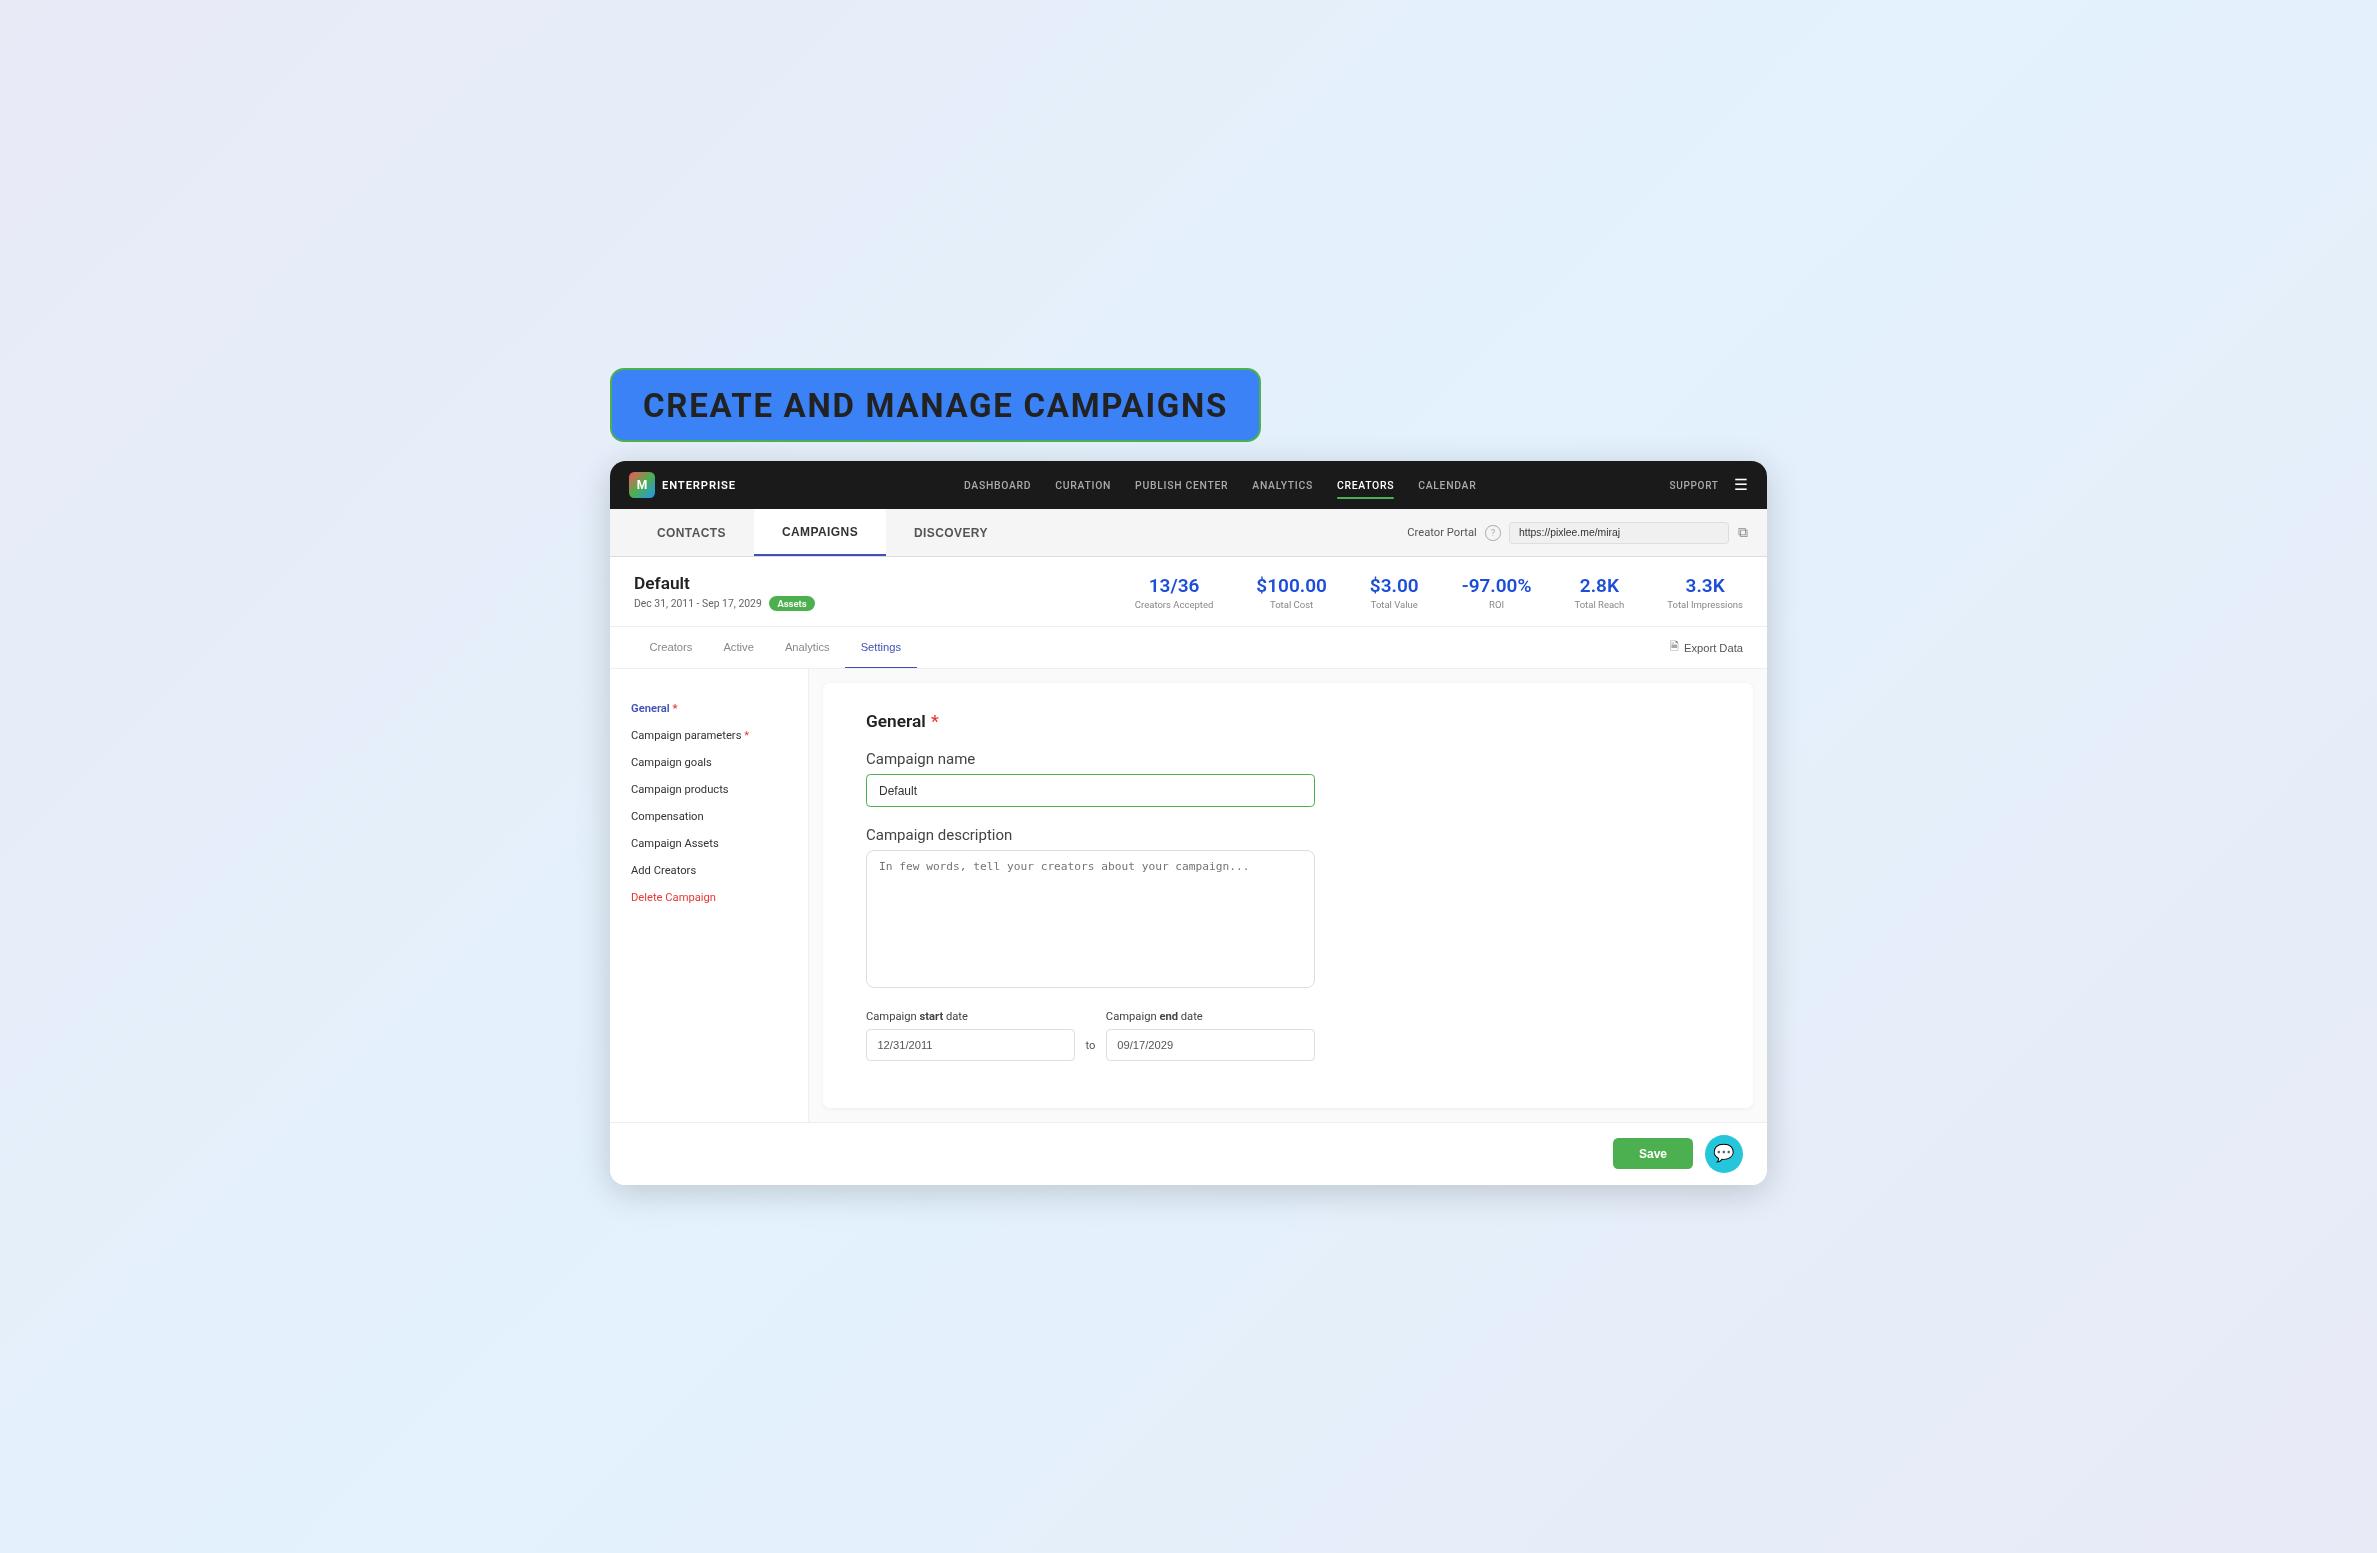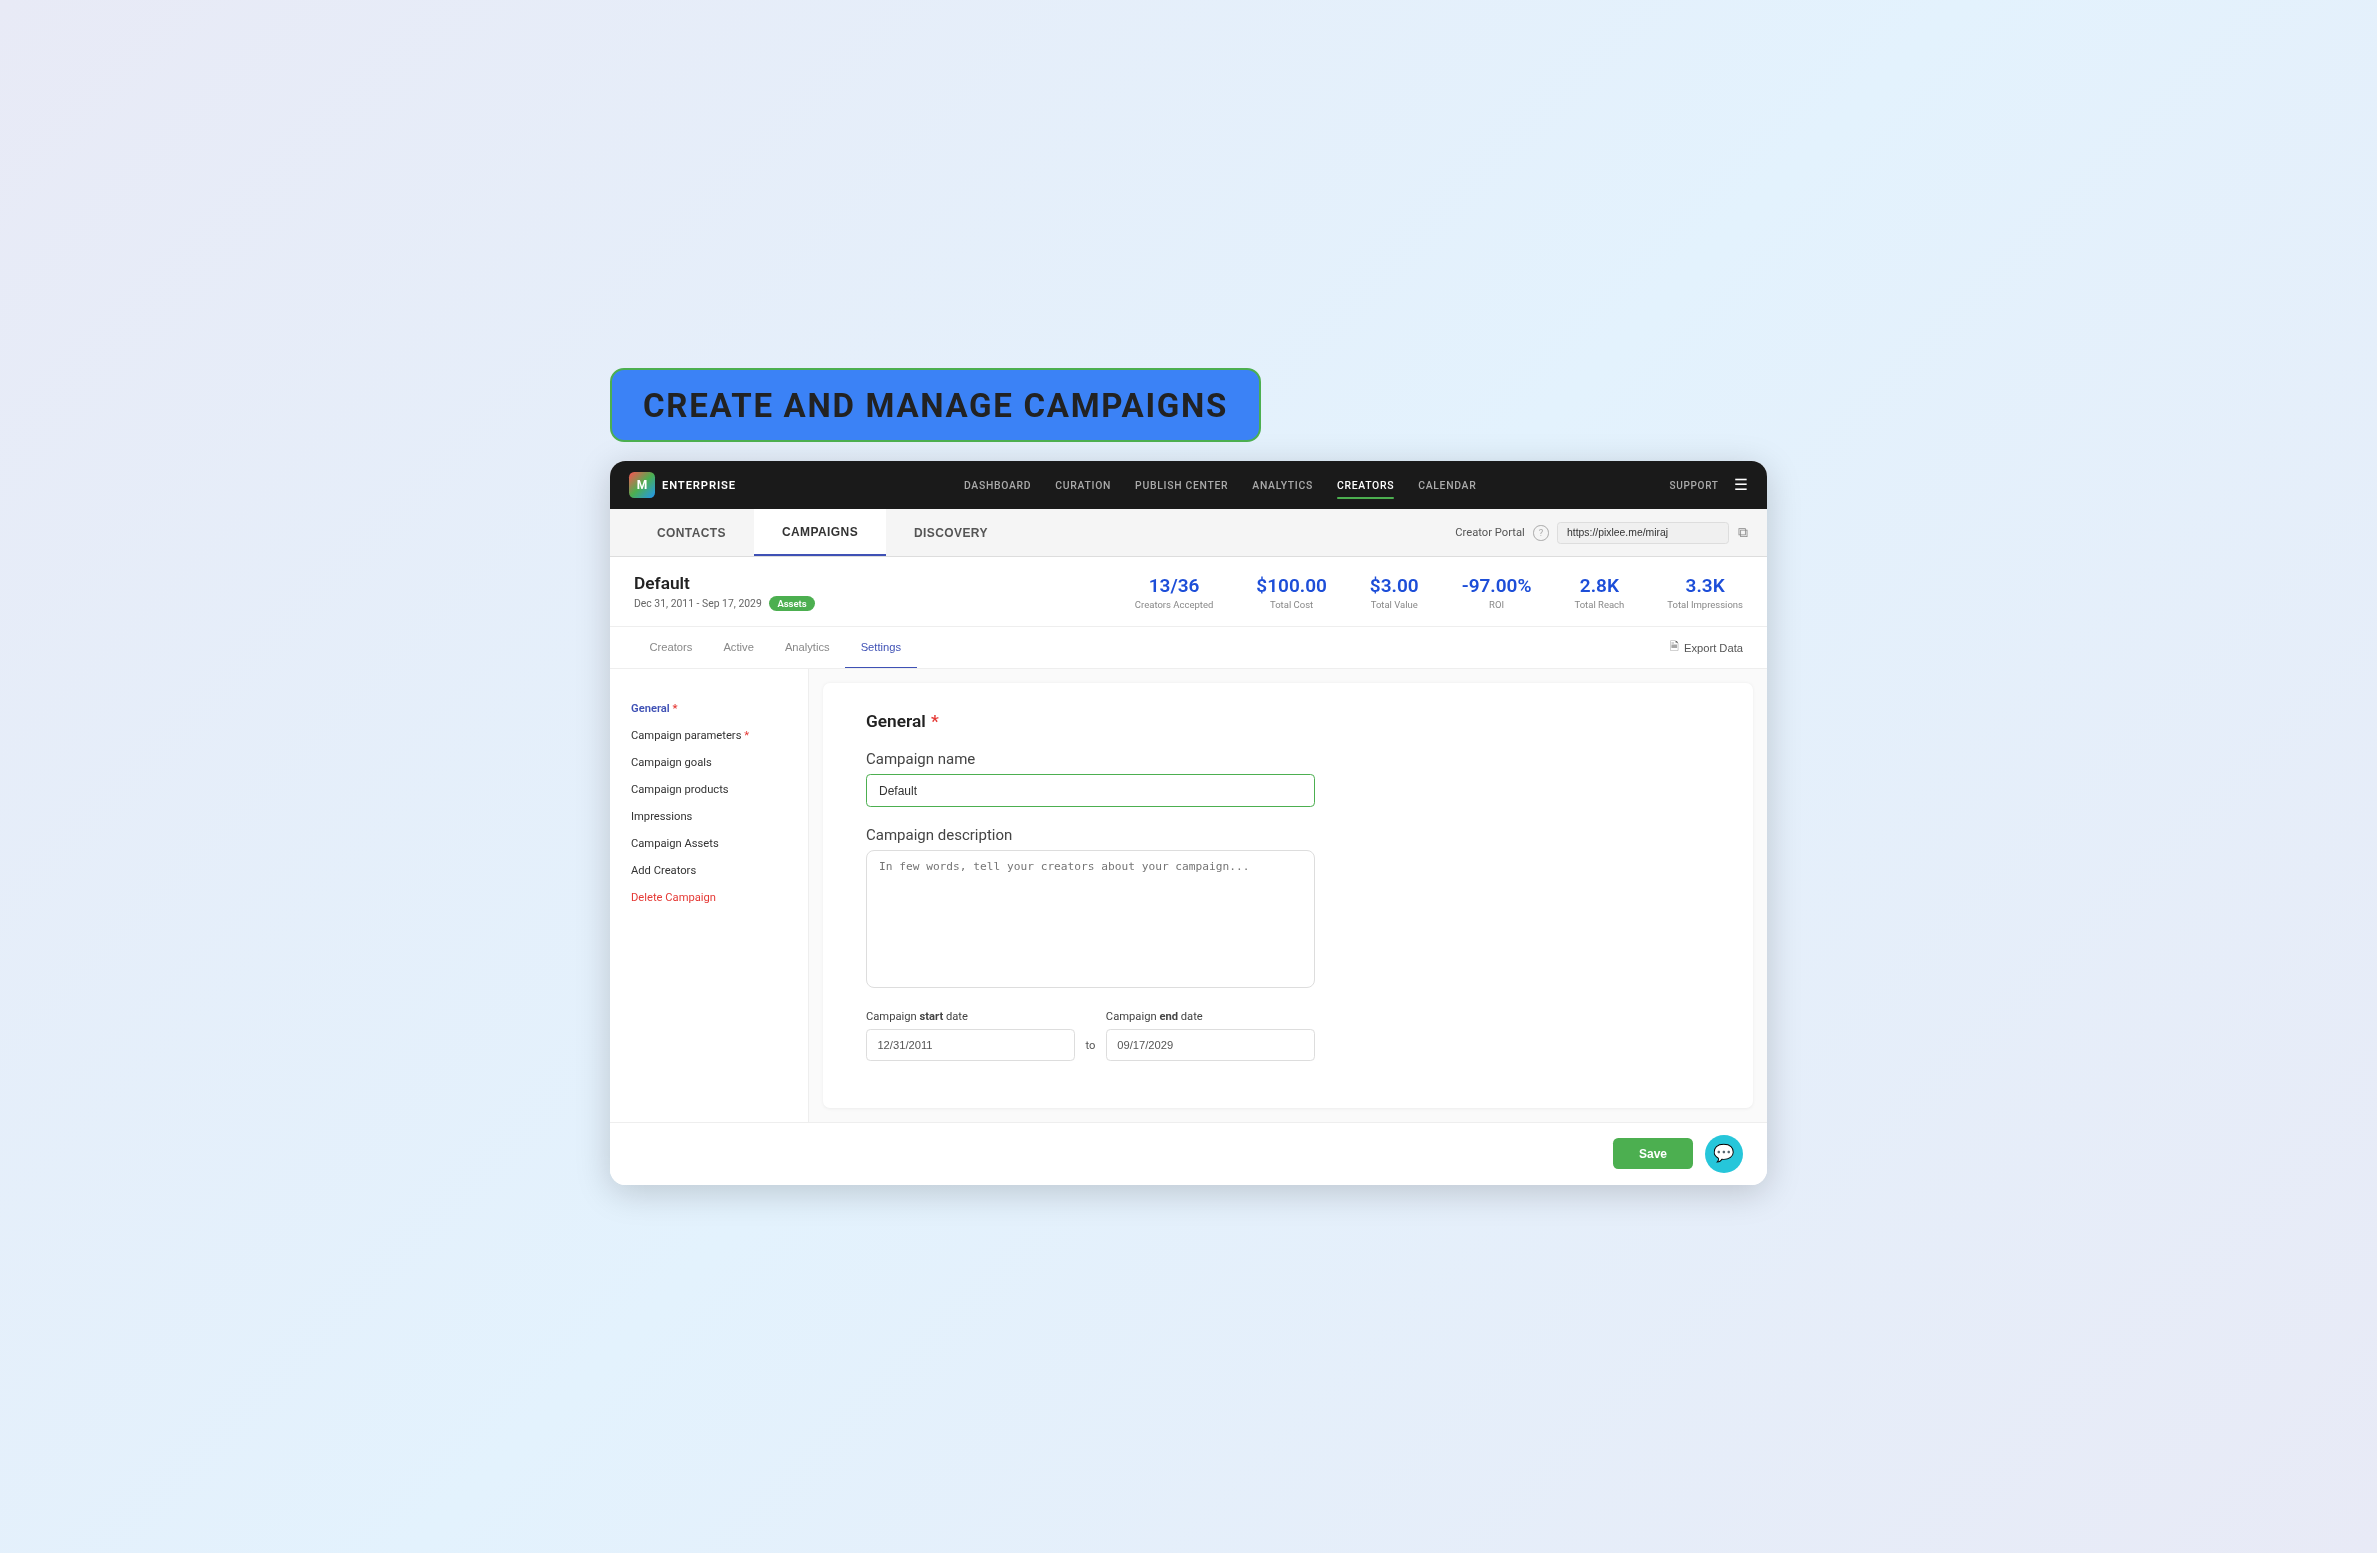--- a/index.html
+++ b/index.html
@@ -169,21 +169,21 @@
       justify-content: center;
       cursor: pointer;
     }
     .creator-portal-url {
       background: #f0f0f0;
       border: 0.9px solid #ddd;
       border-radius: 3.5px;
       padding: 4.3px 8.6px;
       font-size: 10.4px;
       color: #333;
-      width: 172px;
+      width: 220px;
     }
     .copy-icon-btn {
       cursor: pointer;
       color: #888;
       font-size: 14px;
     }
     
     .campaign-header {
       padding: 15.5px 24px;
       background: #fff;
@@ -524,21 +524,21 @@
         <div class="sidebar-item">
           Campaign parameters <span class="required-star">*</span>
         </div>
         <div class="sidebar-item">
           Campaign goals
         </div>
         <div class="sidebar-item">
           Campaign products
         </div>
         <div class="sidebar-item">
-          Impressions
+          Compensation
         </div>
         <div class="sidebar-item">
           Campaign Assets
         </div>
         <div class="sidebar-item">
           Add Creators
         </div>
         <div class="sidebar-item danger">
           Delete Campaign
         </div>

